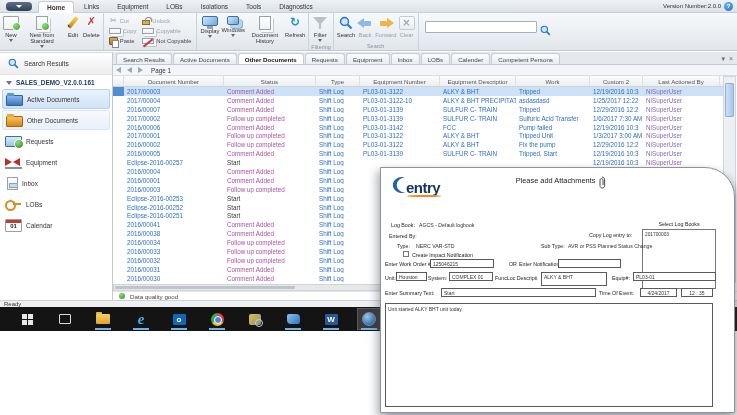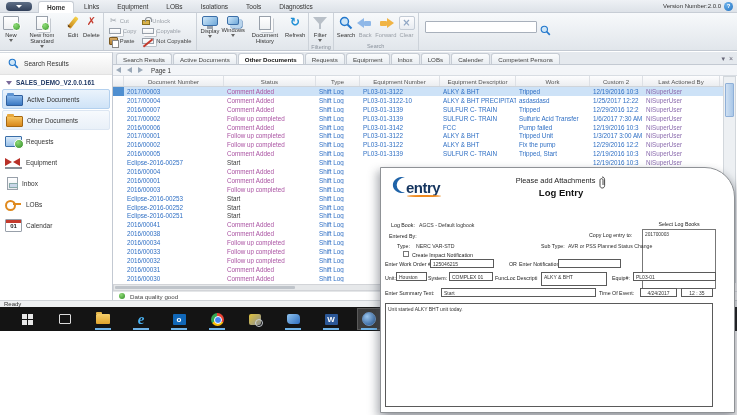--- a/index.html
+++ b/index.html
@@ -756,21 +756,20 @@
         </svg>
       <span class="dlg-logo-text">entry</span>
       <span class="dlg-logo-underline"></span>
     </div>
     <div class="dlg-attach">
       <span>Please add Attachments</span>
       <svg width="8" height="13" viewBox="0 0 8 13">
           <path d="M4 1 C5.8 1 6.6 2.2 6.6 3.8 L6.6 9.5 C6.6 11.2 5.5 12 4.3 12 C3.1 12 2 11.2 2 9.5 L2 4.2 C2 3.2 2.7 2.6 3.5 2.6 C4.3 2.6 5 3.2 5 4.2 L5 9" stroke="#333" stroke-width="0.9" fill="none"></path>
         </svg>
     </div>
-    <div class="dlg-title">Log Entry</div>
 
     <div class="dlg-label" style="left:10px;top:54px">Log Book:</div>
     <div class="dlg-val" style="left:38px;top:54px">AGCS - Default logbook</div>
     <div class="dlg-label" style="left:261px;top:53px;width:74px;text-align:center">Select Log Books</div>
     <div class="dlg-list"><span>201700003</span></div>
 
     <div class="dlg-label" style="left:8px;top:65px">Entered By:</div>
     <div class="dlg-label" style="left:208px;top:64px">Copy Log entry to:</div>
 
     <div class="dlg-label" style="left:16px;top:75px">Type:</div>

